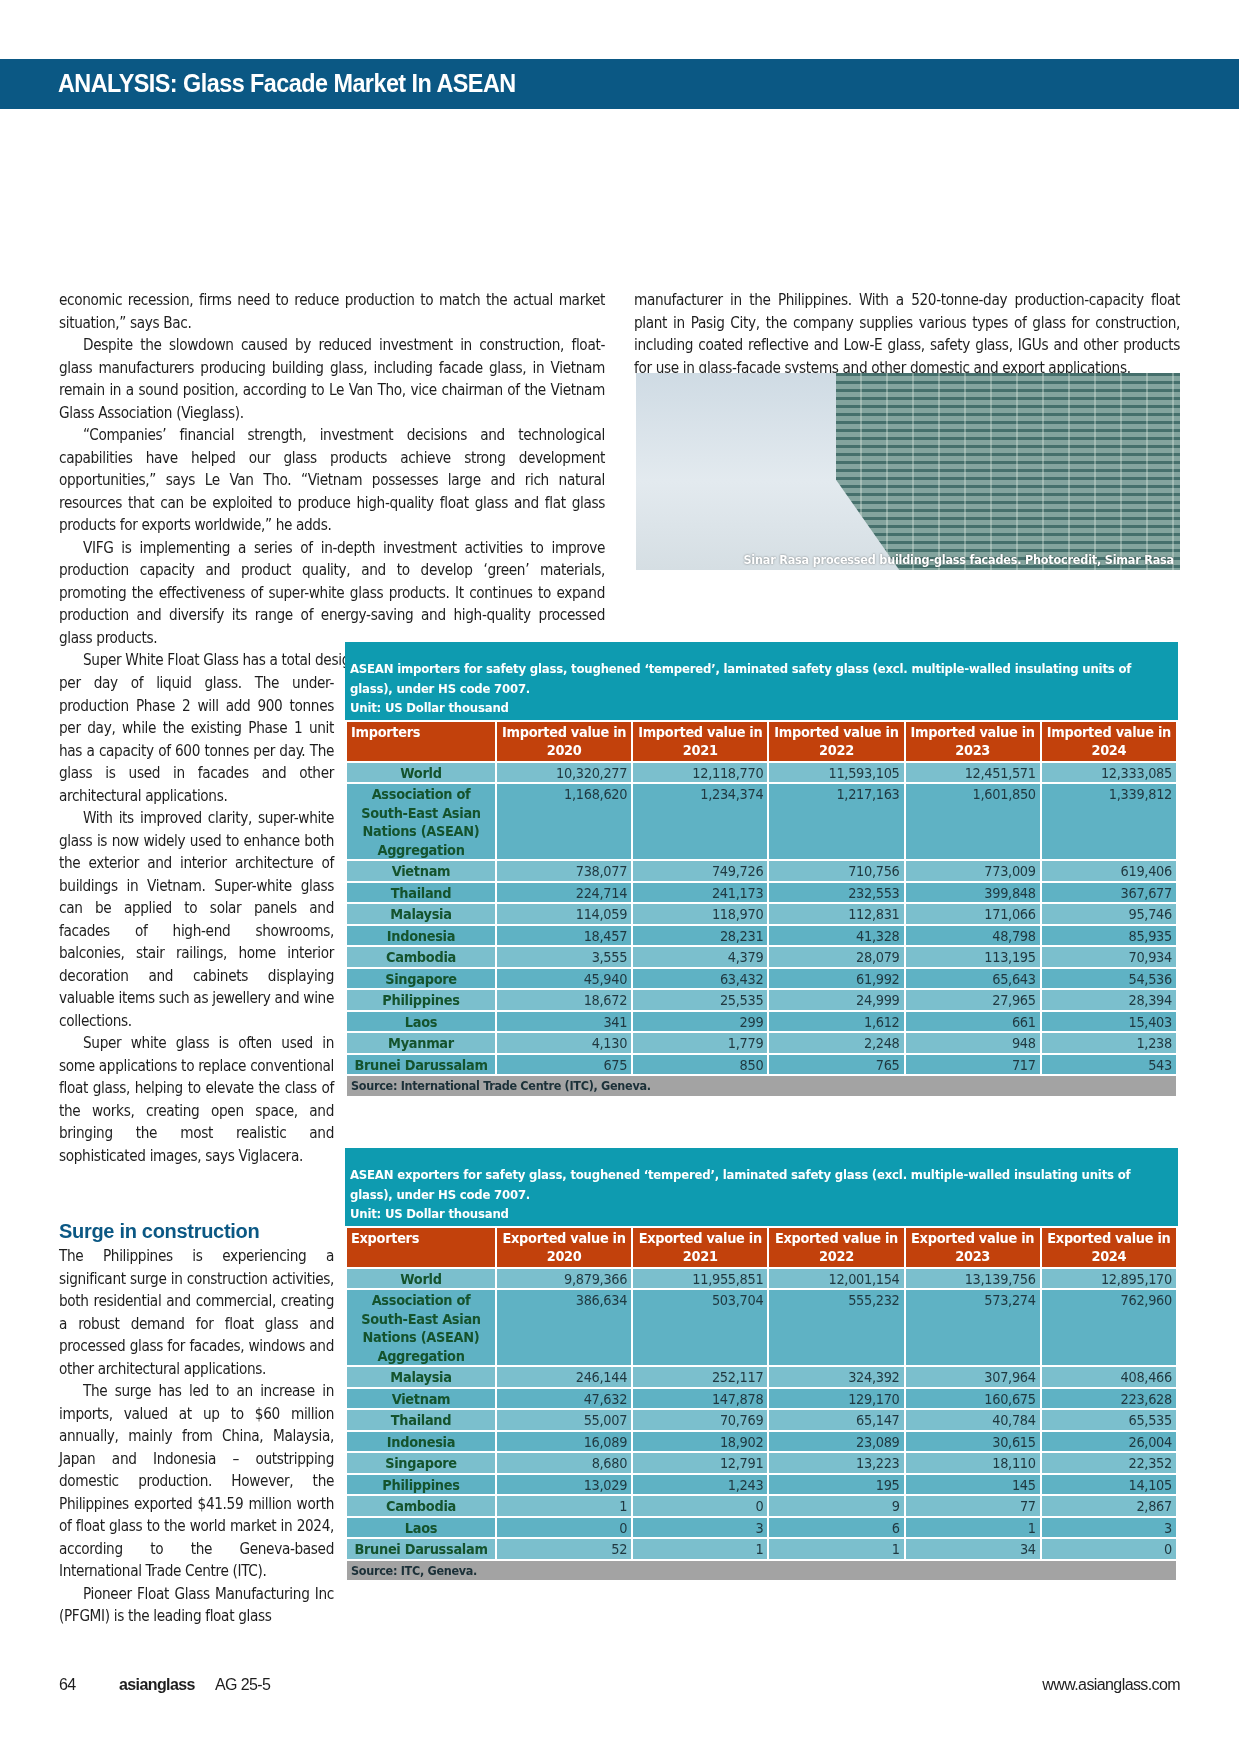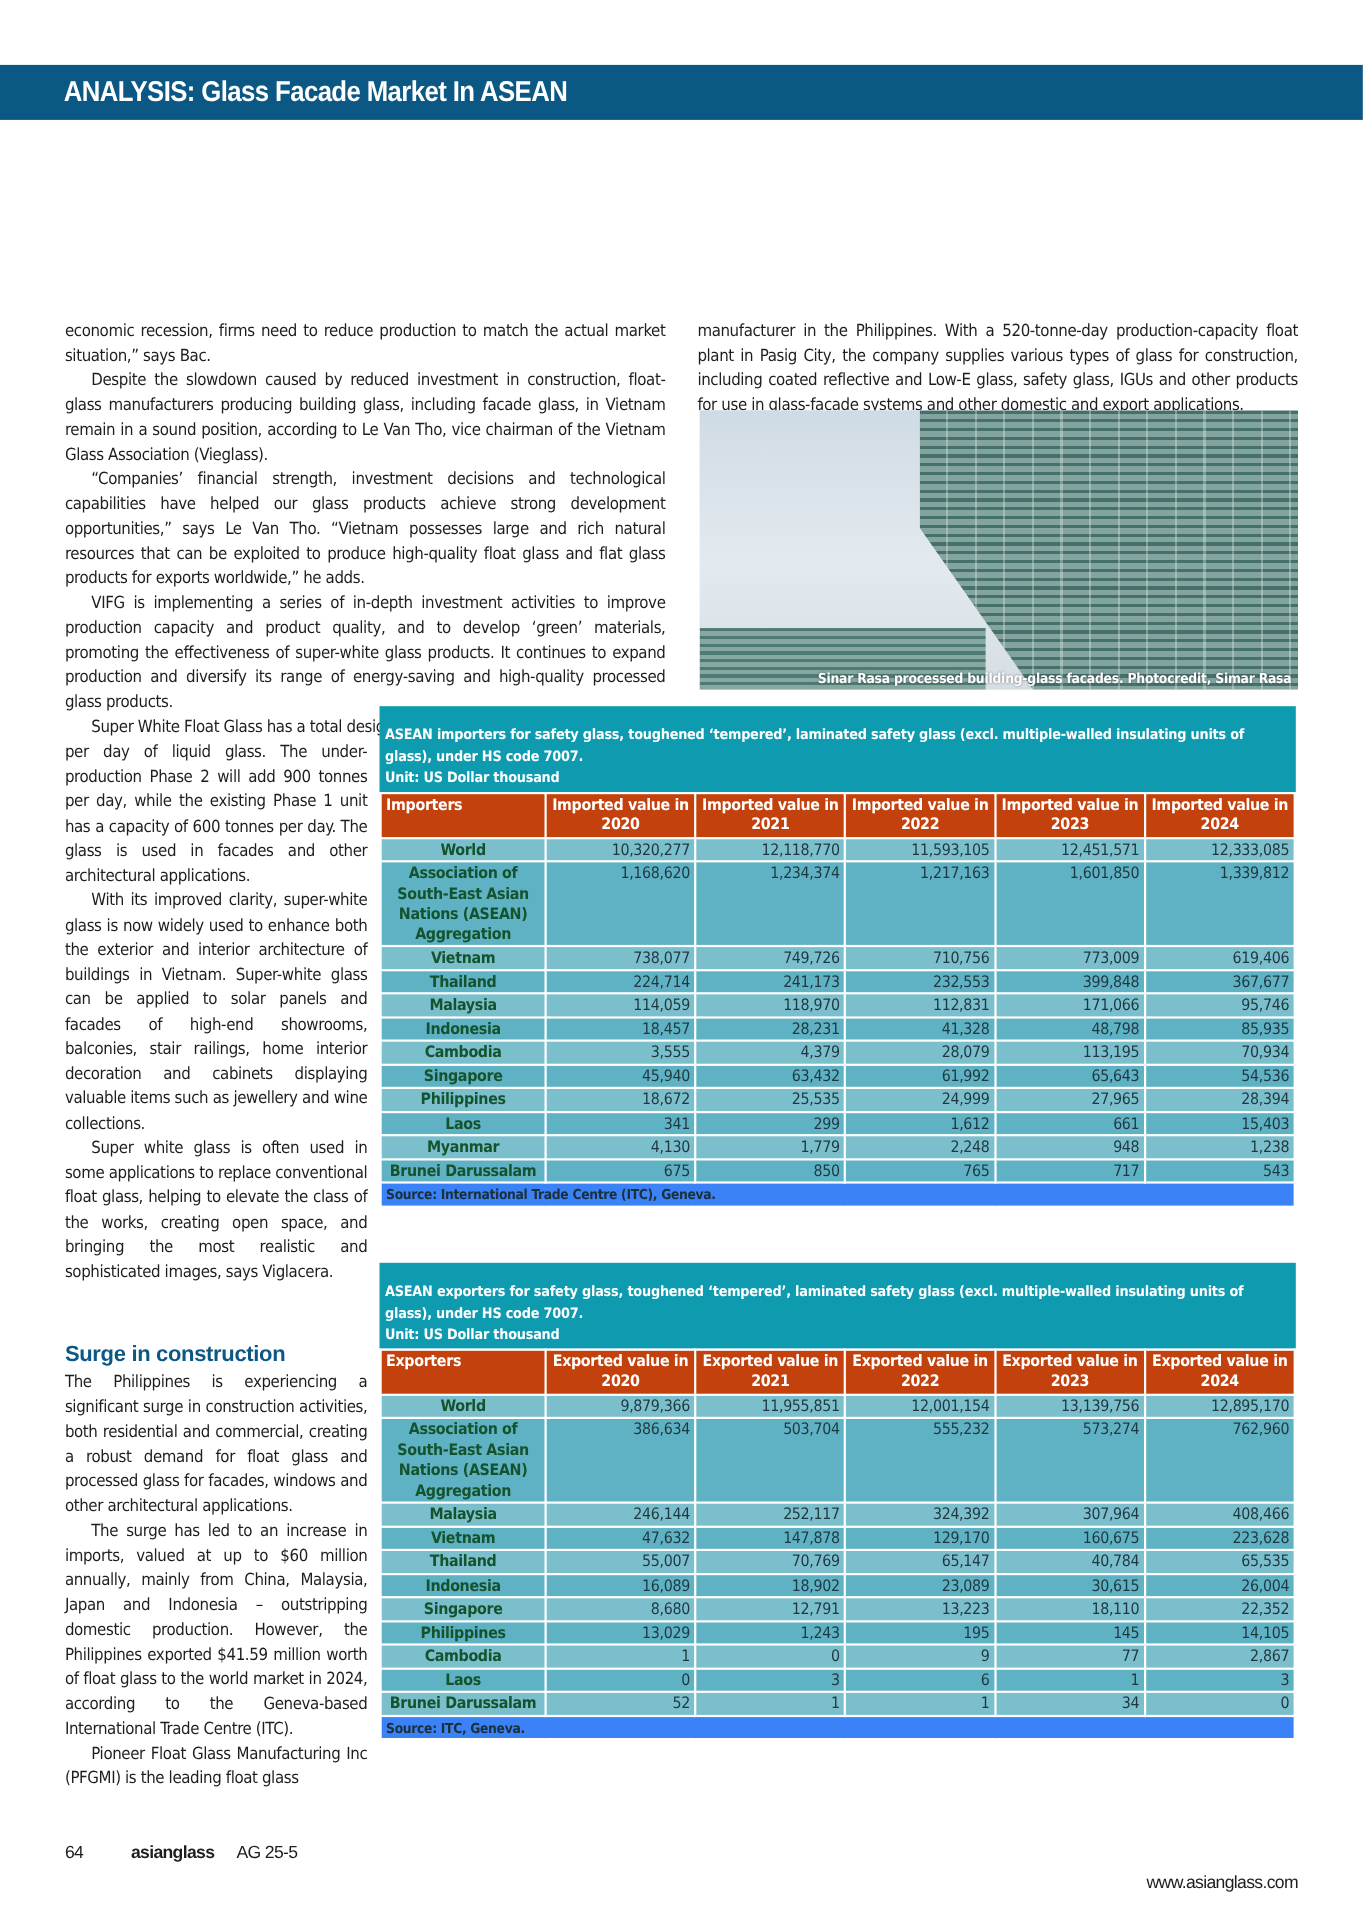--- a/index.html
+++ b/index.html
@@ -14,21 +14,21 @@
   .col p { margin:0; }
   .col p.ind { text-indent:24px; }
   .txt { letter-spacing:-0.35px;margin-top:40px; }
   #col-left-top { left:59px; top:249px; width:546px; }
   #col-left-narrow { left:59px; top:632px; width:275px; }
   #col-left-bottom { left:59px; top:1165px; width:275px; }
   #col-right-top { left:634px; top:249px; width:546px; }
   .subhead { font-family:Liberation Sans, sans-serif; font-weight:bold; color:#0b5884; font-size:20px; line-height:24px;
              margin:14px 0 2px 0; letter-spacing:-0.3px; }
 
-  .photo { position:absolute; left:636px; top:373px; width:544px; height:254px; overflow:hidden;
+  .photo { position:absolute; left:636px; top:373px; width:544px; height:197px; overflow:hidden;
            background:linear-gradient(180deg,#cfdbe4 0%,#e3eaef 55%,#d5dee3 100%); }
   .bldg-main { position:absolute; left:200px; top:0; width:344px; height:254px;
                background:repeating-linear-gradient(180deg,#3e6a66 0px,#3e6a66 3px,#7fa19a 3px,#7fa19a 8px),
                           #4a7671;
                clip-path:polygon(0% 0%,100% 0%,100% 100%,30% 100%,0% 42%); opacity:.95; }
   .bldg-overlay { position:absolute; left:200px; top:0; width:344px; height:254px;
                   background:repeating-linear-gradient(90deg,rgba(255,255,255,0.0) 0px,rgba(255,255,255,0.0) 24px,rgba(230,240,230,0.35) 24px,rgba(230,240,230,0.35) 26px);
                   clip-path:polygon(0% 0%,100% 0%,100% 100%,30% 100%,0% 42%); }
   .bldg-low { position:absolute; left:0; top:198px; width:260px; height:56px;
               background:repeating-linear-gradient(180deg,#4d7a74 0px,#4d7a74 3px,#86a8a0 3px,#86a8a0 7px); }
@@ -43,29 +43,29 @@
   .tbl-title .unit { display:block; }
   table { width:100%; border-collapse:collapse; font-family:"DejaVu Sans Condensed","DejaVu Sans", sans-serif; font-size:14.4px; table-layout:fixed; }
   td, th { border:2px solid #ffffff; padding:1px 4px 0 4px; line-height:18.5px; vertical-align:top; letter-spacing:-0.3px; }
   th { background:#c2410c; color:#ffffff; font-weight:bold; text-align:center; }
   th.first { text-align:left; }
   td { text-align:right; color:#1f3840; }
   td.name { text-align:center; font-weight:bold; color:#14532d; }
   tr.odd td { background:#7bbfcd; }
   tr.even td { background:#5fb2c4; }
   tr.hdr th { height:38px; }
-  td.src { text-align:left; font-weight:bold; font-size:12.5px; background:#3b82f6; color:#1b3038; }
+  td.src { text-align:left; font-weight:bold; font-size:12.5px; background:#a3a3a3; color:#1b3038; }
   col.c0 { width:150px; }
 
   .footer { position:absolute; top:1676px; left:59px; width:1121px; font-family:"Liberation Sans", sans-serif; font-size:16px;
             color:#1e1e1e; letter-spacing:-0.6px; }
   .footer .pg { position:absolute; left:0; }
   .footer .brand { position:absolute; left:60px; font-weight:bold; }
   .footer .issue { position:absolute; left:156px; }
-  .footer .url { position:absolute; right:0;margin-top:27px; }
+  .footer .url { position:absolute; right:0; }
 </style>
 </head>
 <body>
 
 <div class="banner">
   <h1>ANALYSIS: Glass Facade Market In ASEAN</h1>
 </div>
 
 <div class="col txt" id="col-left-top">
     <p>economic recession, firms need to reduce production to match the actual market situation,” says Bac.</p>

